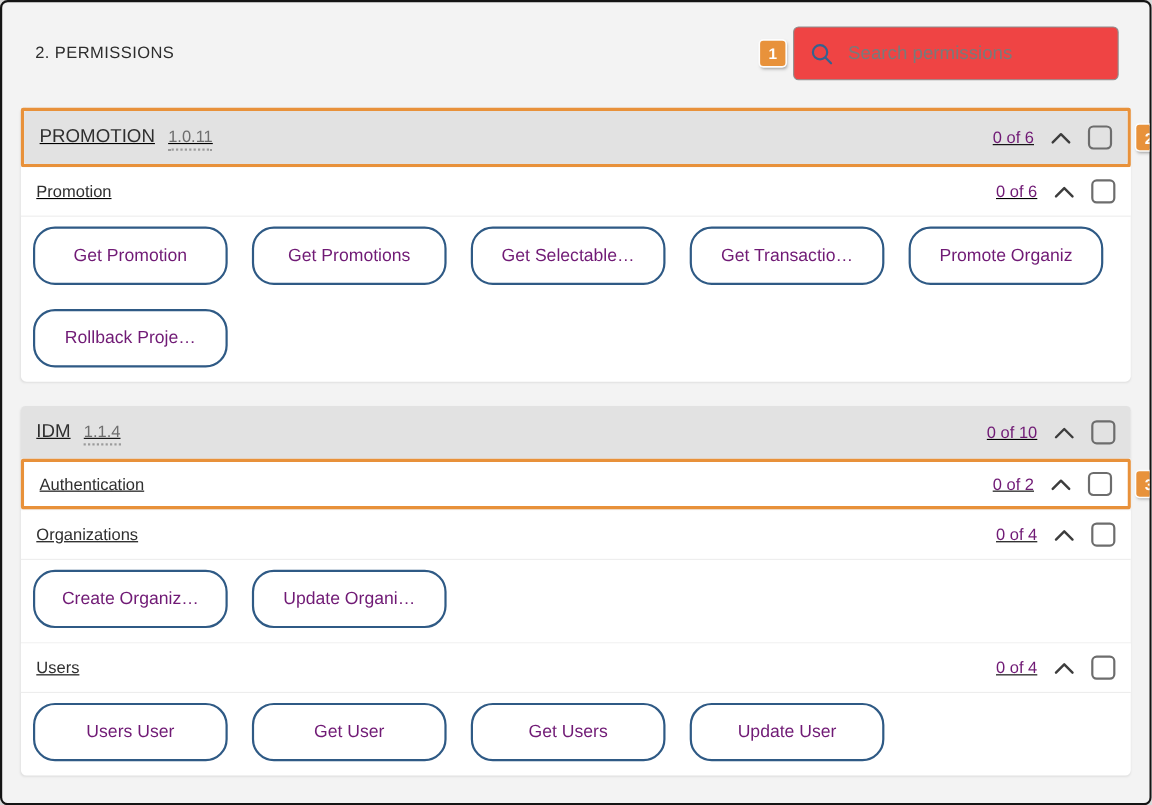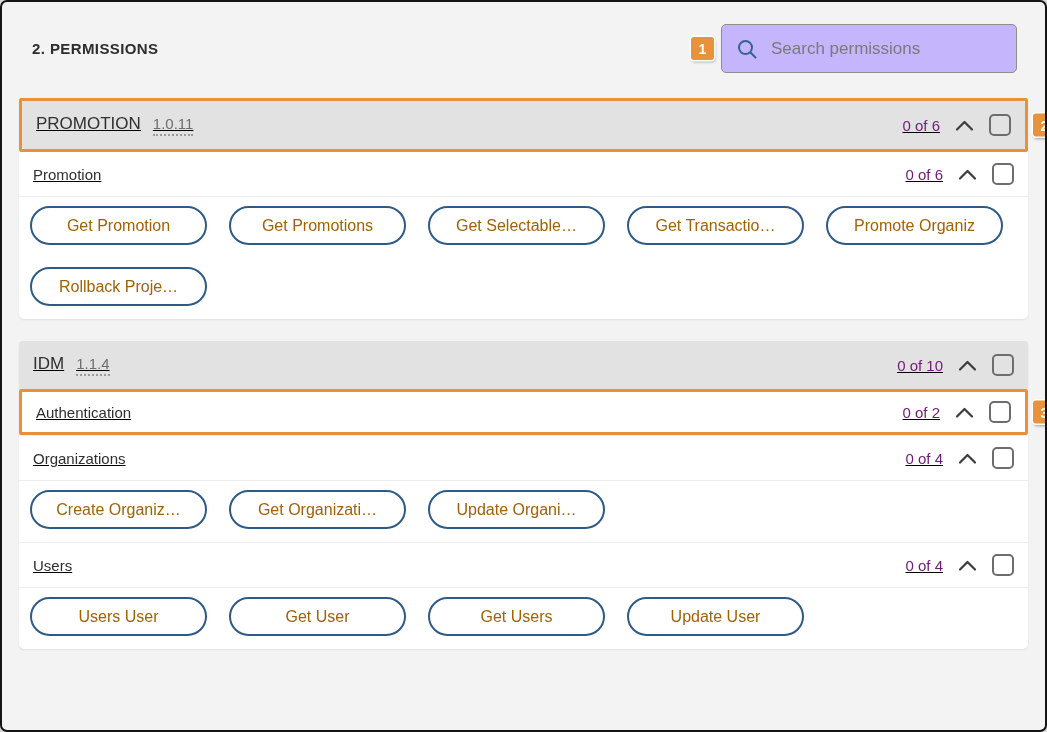--- a/index.html
+++ b/index.html
@@ -9,29 +9,29 @@
   .screen {
     position:relative; width:1047px; height:732px;
     background:#f3f3f3; border:2px solid #141414; border-radius:7px;
     overflow:hidden;
   }
 
   
   .topbar { position:relative; height:96px; }
   .page-title {
     position:absolute; left:30px; top:38px;
-    font-size:15px; letter-spacing:.4px; color:#2d2d2d;font-weight:bold;
+    font-size:15px; letter-spacing:.4px; color:#2d2d2d;
   }
   .top-right {
     position:absolute; right:28px; top:22px;
     display:flex; align-items:center; gap:7px;
   }
   .search-box {
     display:flex; align-items:center; gap:13px;
-    width:296px; height:49px; background:#c4b5fd;
+    width:296px; height:49px; background:#ef4444;
     border:1px solid #8e8e8e; border-radius:5px; padding:0 14px;
   }
   .search-box svg { flex:0 0 auto; }
   .search-input {
     border:none; outline:none; flex:1; min-width:0;
     font-family:"Liberation Sans", sans-serif;
     font-size:17px; color:#333; background:transparent;
   }
   .search-input::placeholder { color:#7a7a7a; opacity:1; }
 
@@ -86,23 +86,23 @@
     border-bottom:1px solid #ededed;
   }
   .group-row-wrap.annotated .group-row { border-bottom:none; height:40px; }
   .group-label { font-size:15px; color:#2f2f2f; }
 
   .perm-list {
     display:flex; flex-wrap:wrap; gap:22px;
     padding:9px 11px 13px 11px;
   }
   .perm-btn {
-    flex:0 0 177px; height:39px;
+    flex:0 0 177px; height:53px;
     background:#fff; border:2px solid #2f5a85; border-radius:20px;
-    color:#a16207; font-size:16px; font-family:"Liberation Sans", sans-serif;
+    color:#701a75; font-size:16px; font-family:"Liberation Sans", sans-serif;
     cursor:pointer; white-space:nowrap; overflow:hidden; padding:0 10px;
   }
 </style>
 </head>
 <body>
 
 <div class="screen">
 
   <div class="topbar">
     <div class="page-title">2. PERMISSIONS</div>
@@ -215,21 +215,20 @@
             <svg width="19" height="13" viewBox="0 0 19 13">
               <polyline points="2,10.5 9.5,3 17,10.5" fill="none" stroke="#3d3d3d" stroke-width="2.2" stroke-linecap="round" stroke-linejoin="round"></polyline>
             </svg>
           </span>
           <span class="checkbox"></span>
         </div>
       </div>
     </div>
     <div class="perm-list">
               <button class="perm-btn">Create Organiz…</button>
-              <button class="perm-btn">Get Organizati…</button>
               <button class="perm-btn">Update Organi…</button>
             </div>
   </div>
 
   <div class="group">
     <div class="annot-wrap group-row-wrap">
       <div class="group-row">
         <span class="group-label">Users</span>
         <div class="row-controls">
           <span class="count">0 of 4</span>

